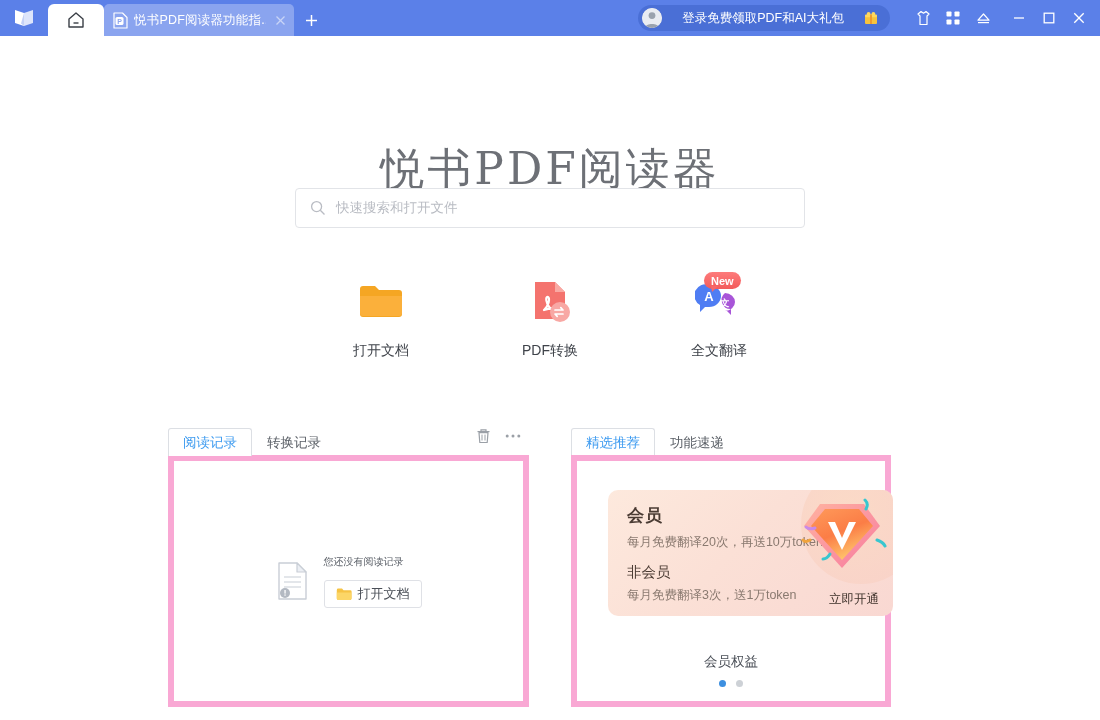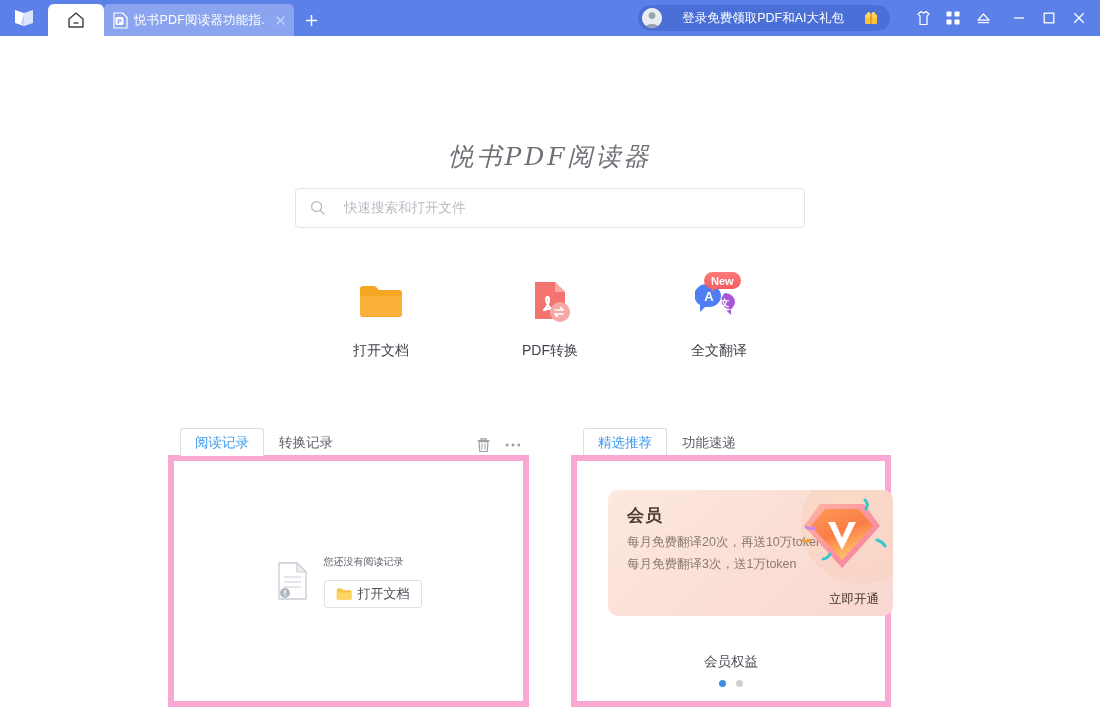--- a/index.html
+++ b/index.html
@@ -77,32 +77,32 @@
 
   
   .content {
     position: absolute; top: 36px; left: 0;
     width: 1100px; height: 684px; background: #ffffff;
   }
   .app-title {
     position: absolute; top: 104px; left: 0; width: 1100px;
     text-align: center;
     font-family: "DejaVu Serif", serif;
-    font-size: 25px; color: #6d7076;
-    font-style: italic; letter-spacing: 3px;
+    font-size: 44px; color: #6d7076;
+    letter-spacing: 3px;
     font-weight: 400;
   }
 
   
   .searchbar {
     position: absolute; top: 152px; left: 295px;
     width: 510px; height: 40px;
     border: 1px solid #e2e4e8; border-radius: 4px;
     background: #fff;
-    display: flex; align-items: center; padding: 0 14px; gap: 18px;
+    display: flex; align-items: center; padding: 0 14px; gap: 10px;
   }
   .search-placeholder { font-size: 13.5px; color: #b9bcc3; }
 
   
   .actions {
     position: absolute; top: 240px; left: 0; width: 1100px;
     display: flex; justify-content: center; gap: 59px;
   }
   .action {
     width: 110px; display: flex; flex-direction: column;
@@ -125,21 +125,21 @@
     white-space: nowrap;
   }
   .badge::after {
     content: ""; position: absolute; bottom: -3px; left: 7px;
     width: 7px; height: 6px; background: #f6686a;
     clip-path: polygon(0 0, 100% 0, 15% 100%);
   }
 
   
   .panel { position: absolute; }
-  .tabs-row { display: flex; height: 28px; align-items: flex-end; margin-left: 12px; }
+  .tabs-row { display: flex; height: 28px; align-items: flex-start; }
   .ptab {
     height: 28px; padding: 0 14px;
     font-size: 13.5px; color: #5c6168;
     display: flex; align-items: center;
     border: 1px solid transparent;
     border-bottom: none; position: relative;
     background: transparent;
   }
   .ptab.active {
     color: #3d9bf0; background: #fff;
@@ -435,20 +435,21 @@
     </div>
 
     <div class="panel-box" style="height:252px; position:relative;">
 
       <div class="promo">
         <div class="promo-blob"></div>
 
         <div class="promo-inner">
           <div class="promo-h1">会员</div>
           <div class="promo-p1">每月免费翻译20次，再送10万token</div>
+          <div class="promo-h2">非会员</div>
           <div class="promo-p2">每月免费翻译3次，送1万token</div>
         </div>
 
         <div class="gem">
           <svg width="90" height="86" viewBox="0 0 90 86">
             <defs>
               <linearGradient id="gemg" x1="0" y1="0" x2="0.5" y2="1">
                 <stop offset="0%" stop-color="#ff9a5a"></stop>
                 <stop offset="55%" stop-color="#fb7d46"></stop>
                 <stop offset="100%" stop-color="#ffc46b"></stop>

